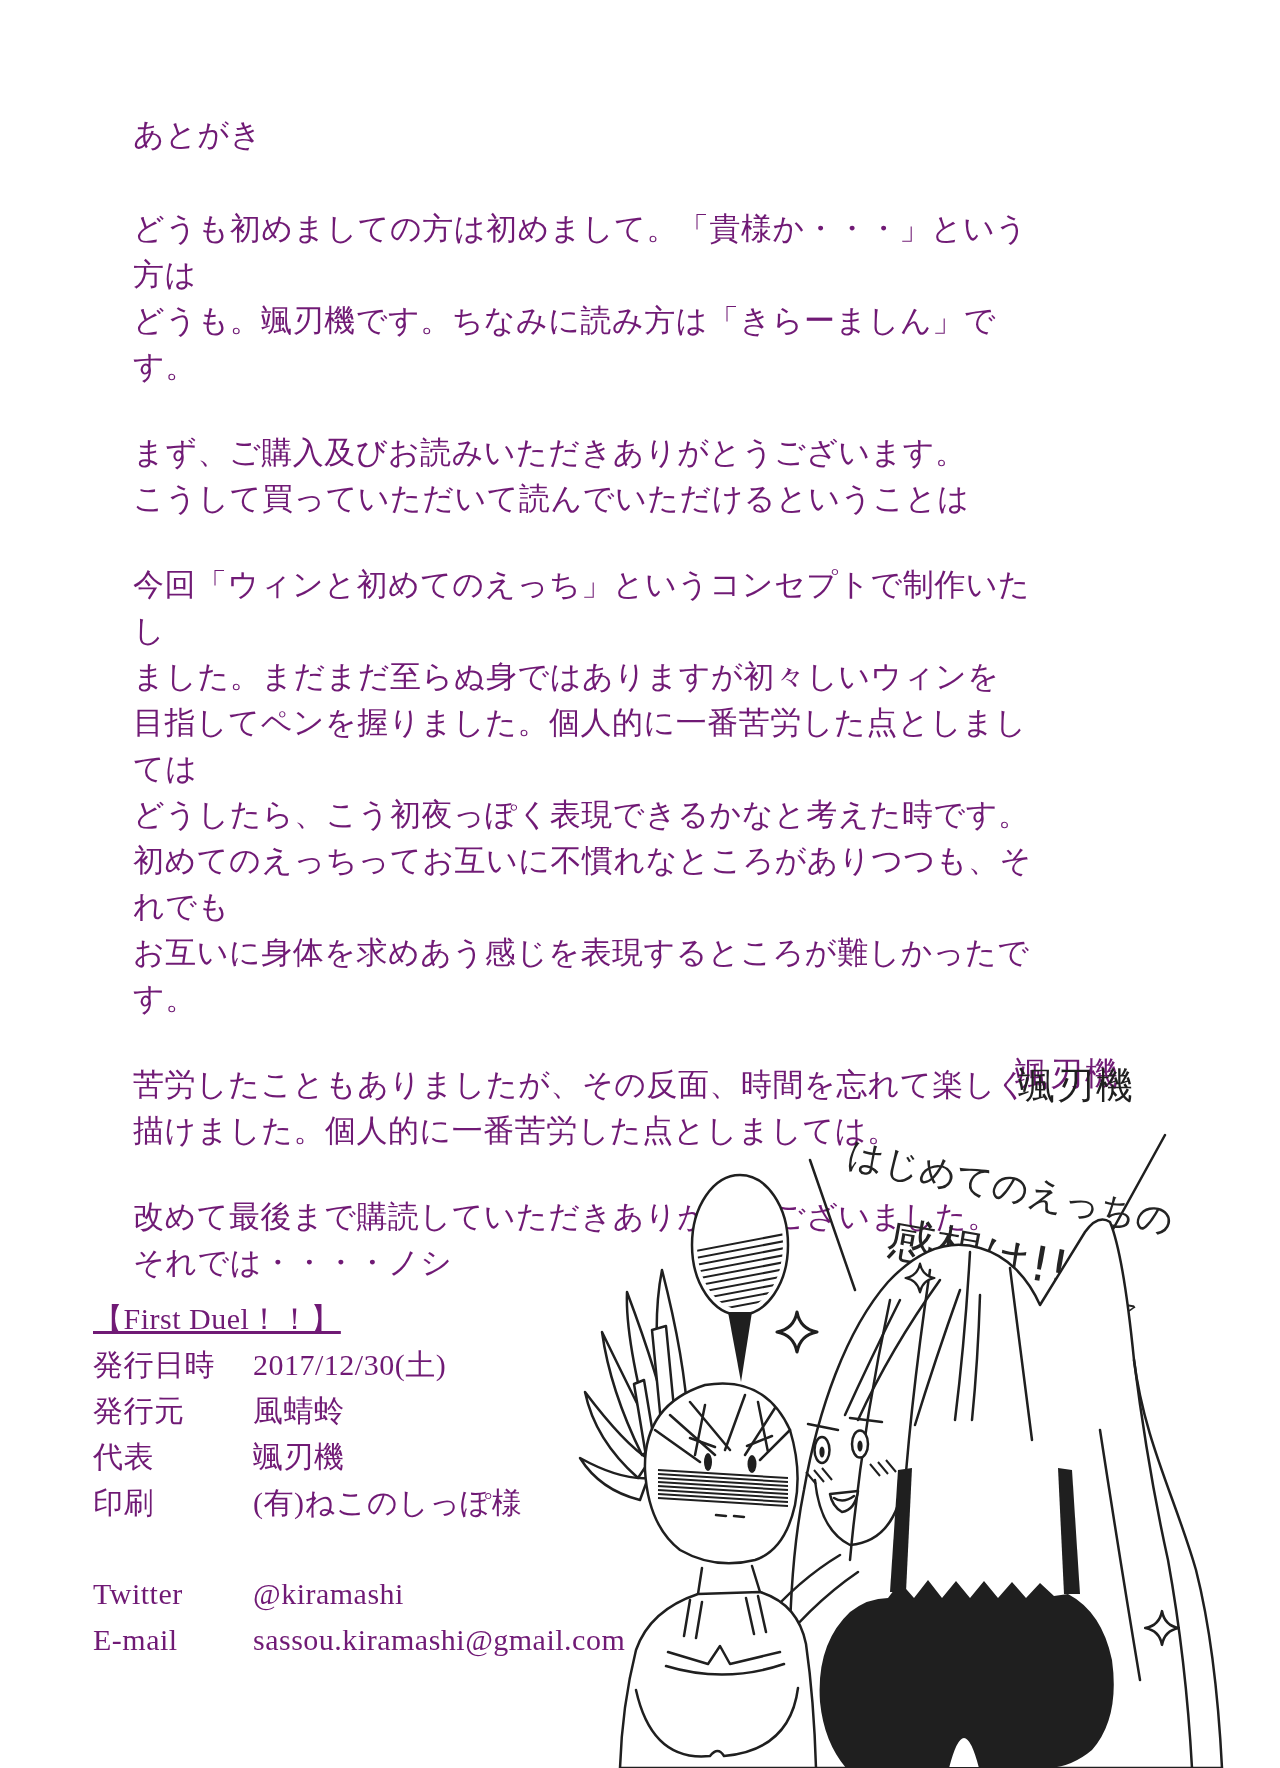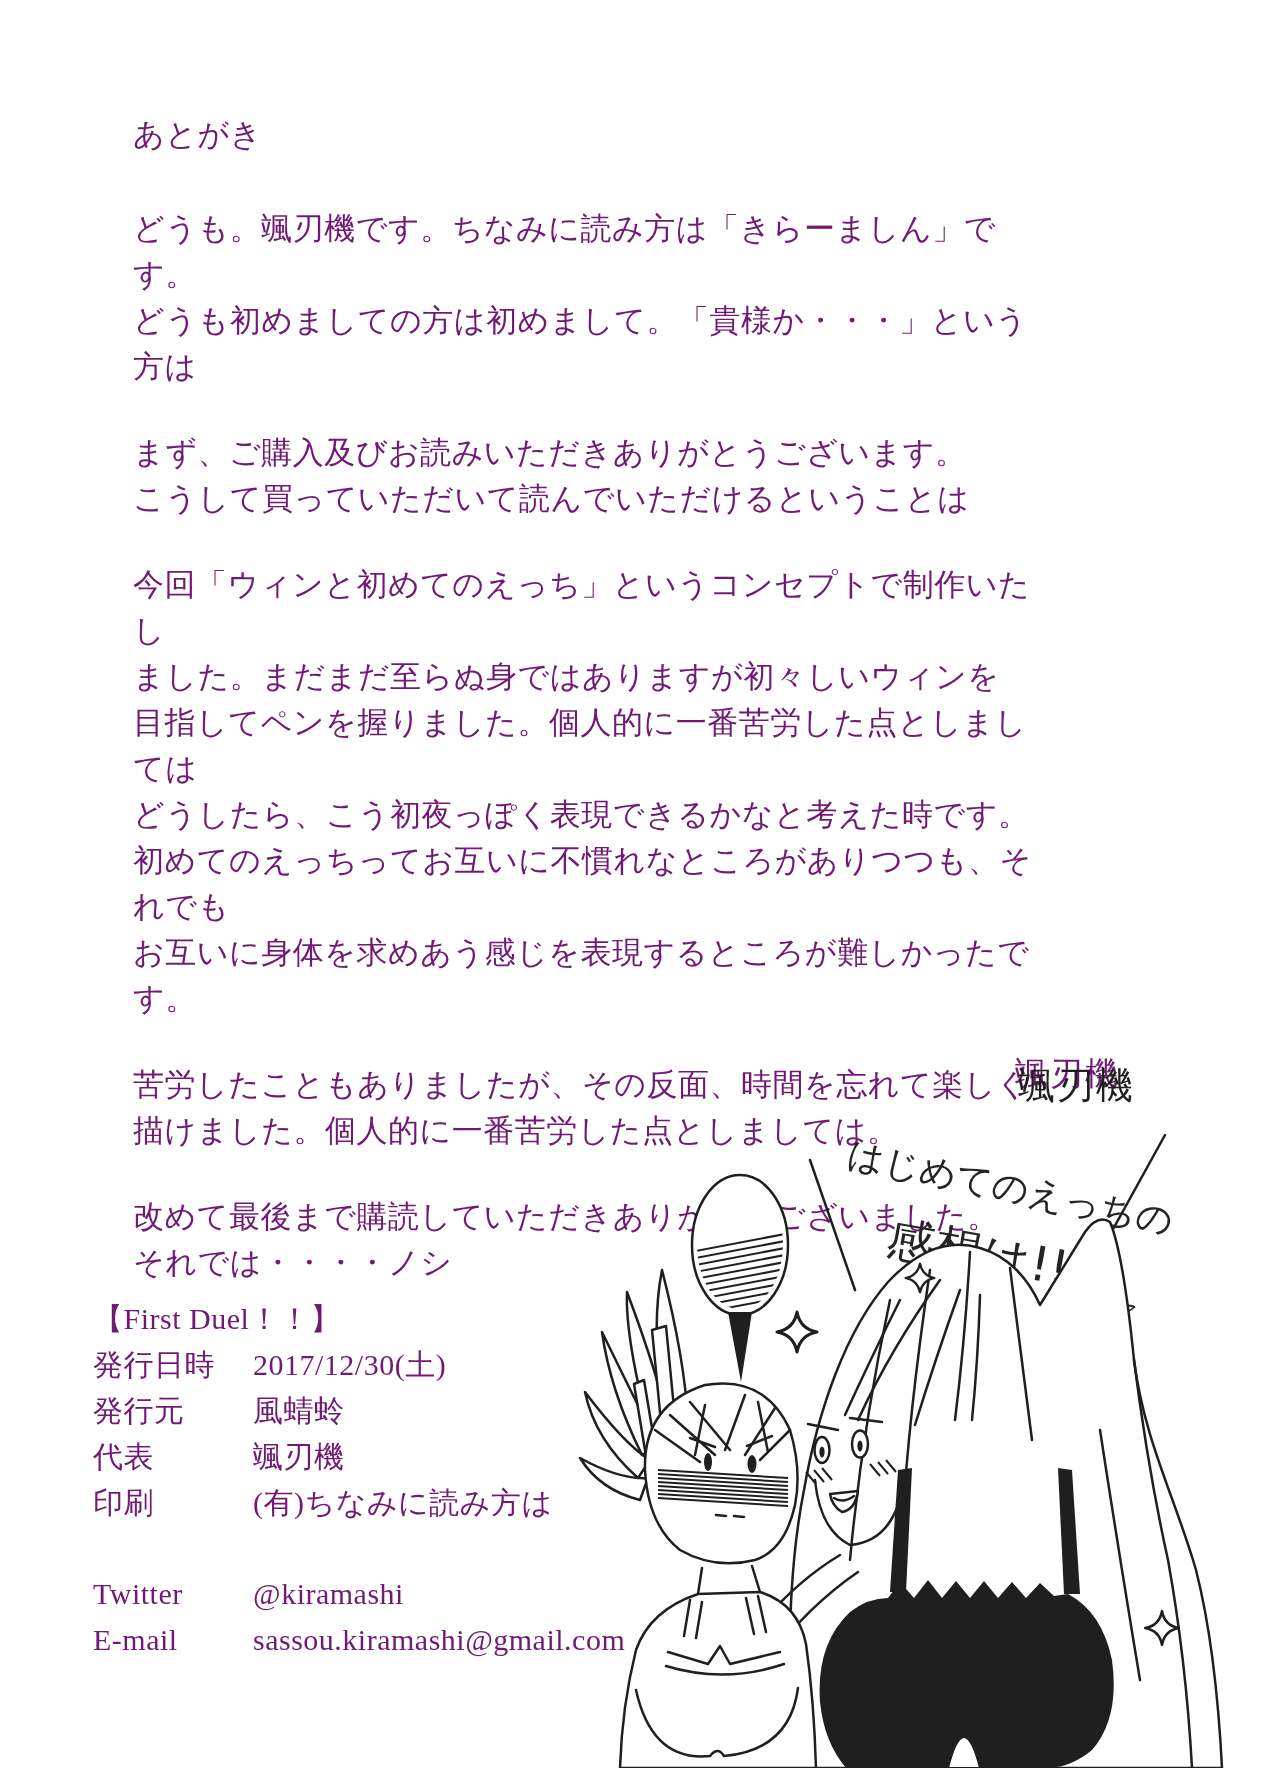--- a/index.html
+++ b/index.html
@@ -40,21 +40,21 @@
   }
   
   .colophon {
     position: absolute;
     left: 93px;
     top: 1296px;
     font-size: 30px;
     line-height: 46px;
     letter-spacing: 0.5px;
   }
-  .colophon .c-title { line-height: 46px; }
+  .colophon .c-title { line-height: 46px; text-decoration: underline; }
   .colophon .row { display: flex; }
   .colophon .row .label { width: 160px; flex: 0 0 160px; }
   .colophon .contacts { margin-top: 45px; }
   
   .illustration {
     position: absolute;
     left: 540px;
     top: 1000px;
     width: 740px;
     height: 768px;
@@ -70,22 +70,22 @@
 </style>
 </head>
 <body>
 
 <div class="page">
 
   <main class="afterword">
     <h1>あとがき</h1>
 
     <div class="para">
+      <div>どうも初めましての方は初めまして。「貴様か・・・」という方は</div>
       <div>どうも。颯刃機です。ちなみに読み方は「きらーましん」です。</div>
-      <div>どうも初めましての方は初めまして。「貴様か・・・」という方は</div>
     </div>
 
     <div class="para">
       <div>まず、ご購入及びお読みいただきありがとうございます。</div>
       <div>こうして買っていただいて読んでいただけるということは</div>
     </div>
 
     <div class="para">
       <div>今回「ウィンと初めてのえっち」というコンセプトで制作いたし</div>
       <div>ました。まだまだ至らぬ身ではありますが初々しいウィンを</div>
@@ -117,21 +117,21 @@
     <div class="row">
       <span class="label">発行元</span>
       <span class="value">風蜻蛉</span>
     </div>
     <div class="row">
       <span class="label">代表</span>
       <span class="value">颯刃機</span>
     </div>
     <div class="row">
       <span class="label">印刷</span>
-      <span class="value">(有)ちなみに読み方は</span>
+      <span class="value">(有)ねこのしっぽ様</span>
     </div>
     <div class="contacts">
       <div class="row">
         <span class="label">Twitter</span>
         <span class="value">@kiramashi</span>
       </div>
       <div class="row">
         <span class="label">E-mail</span>
         <span class="value">sassou.kiramashi@gmail.com</span>
       </div>

